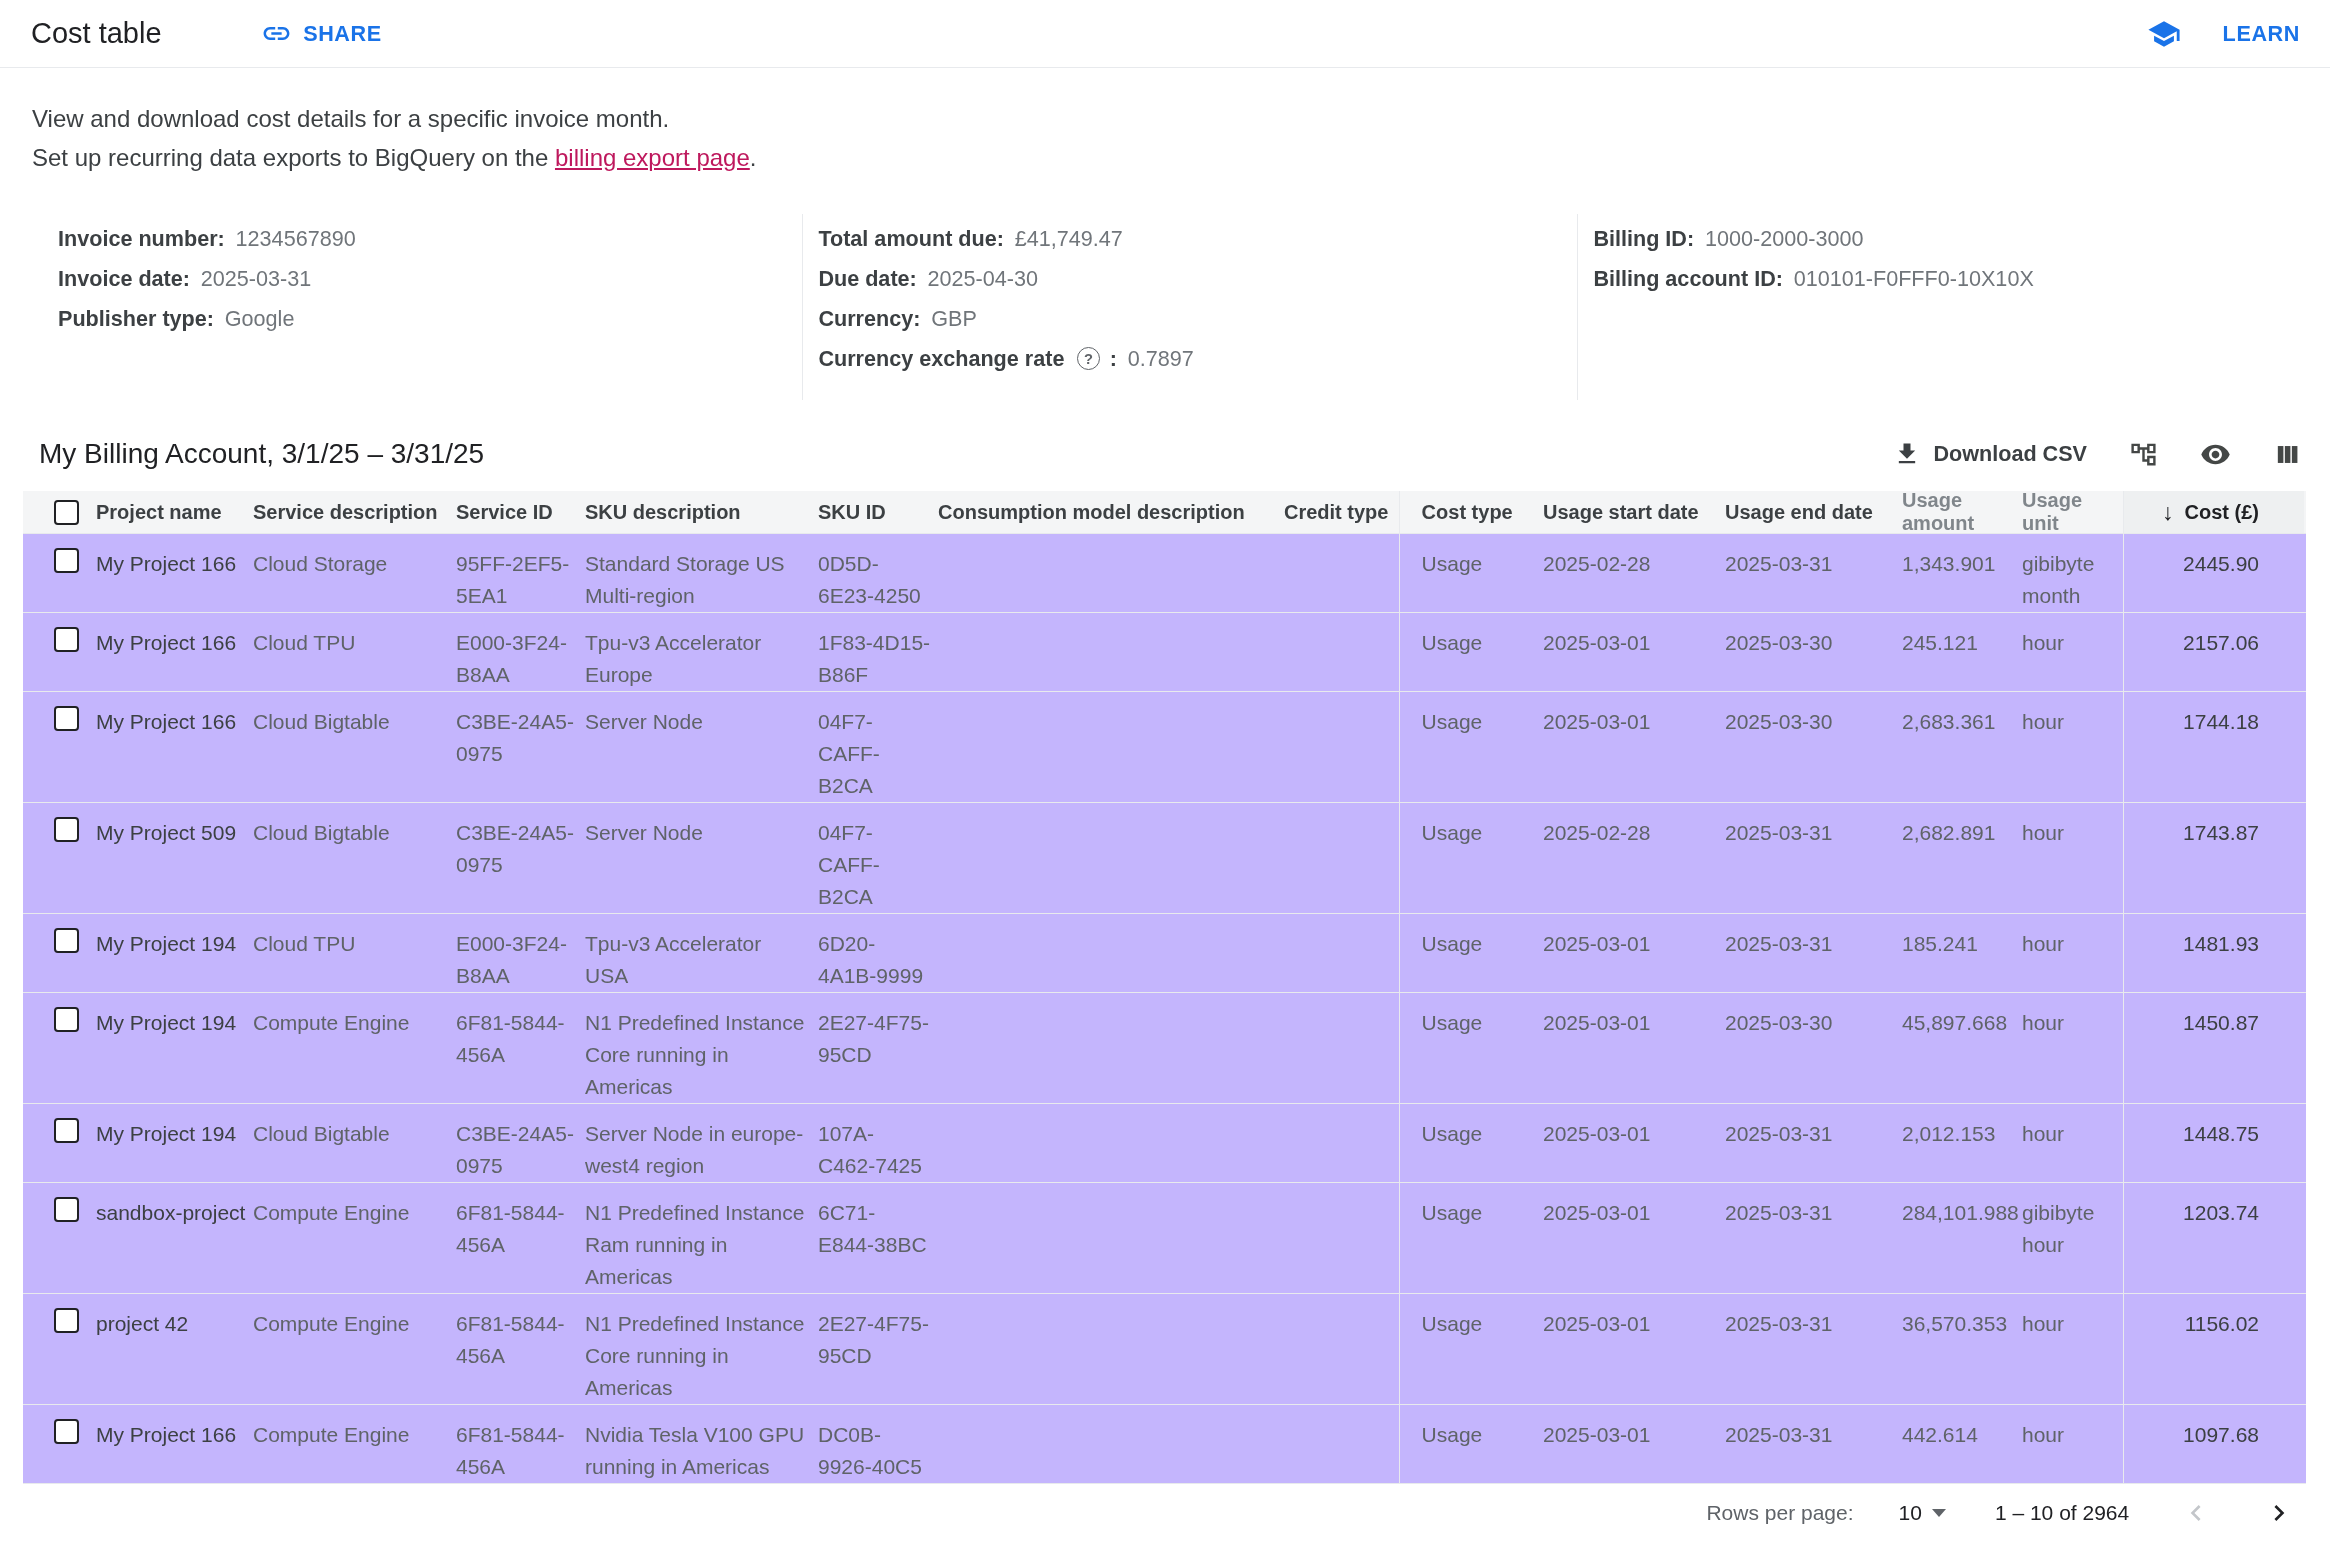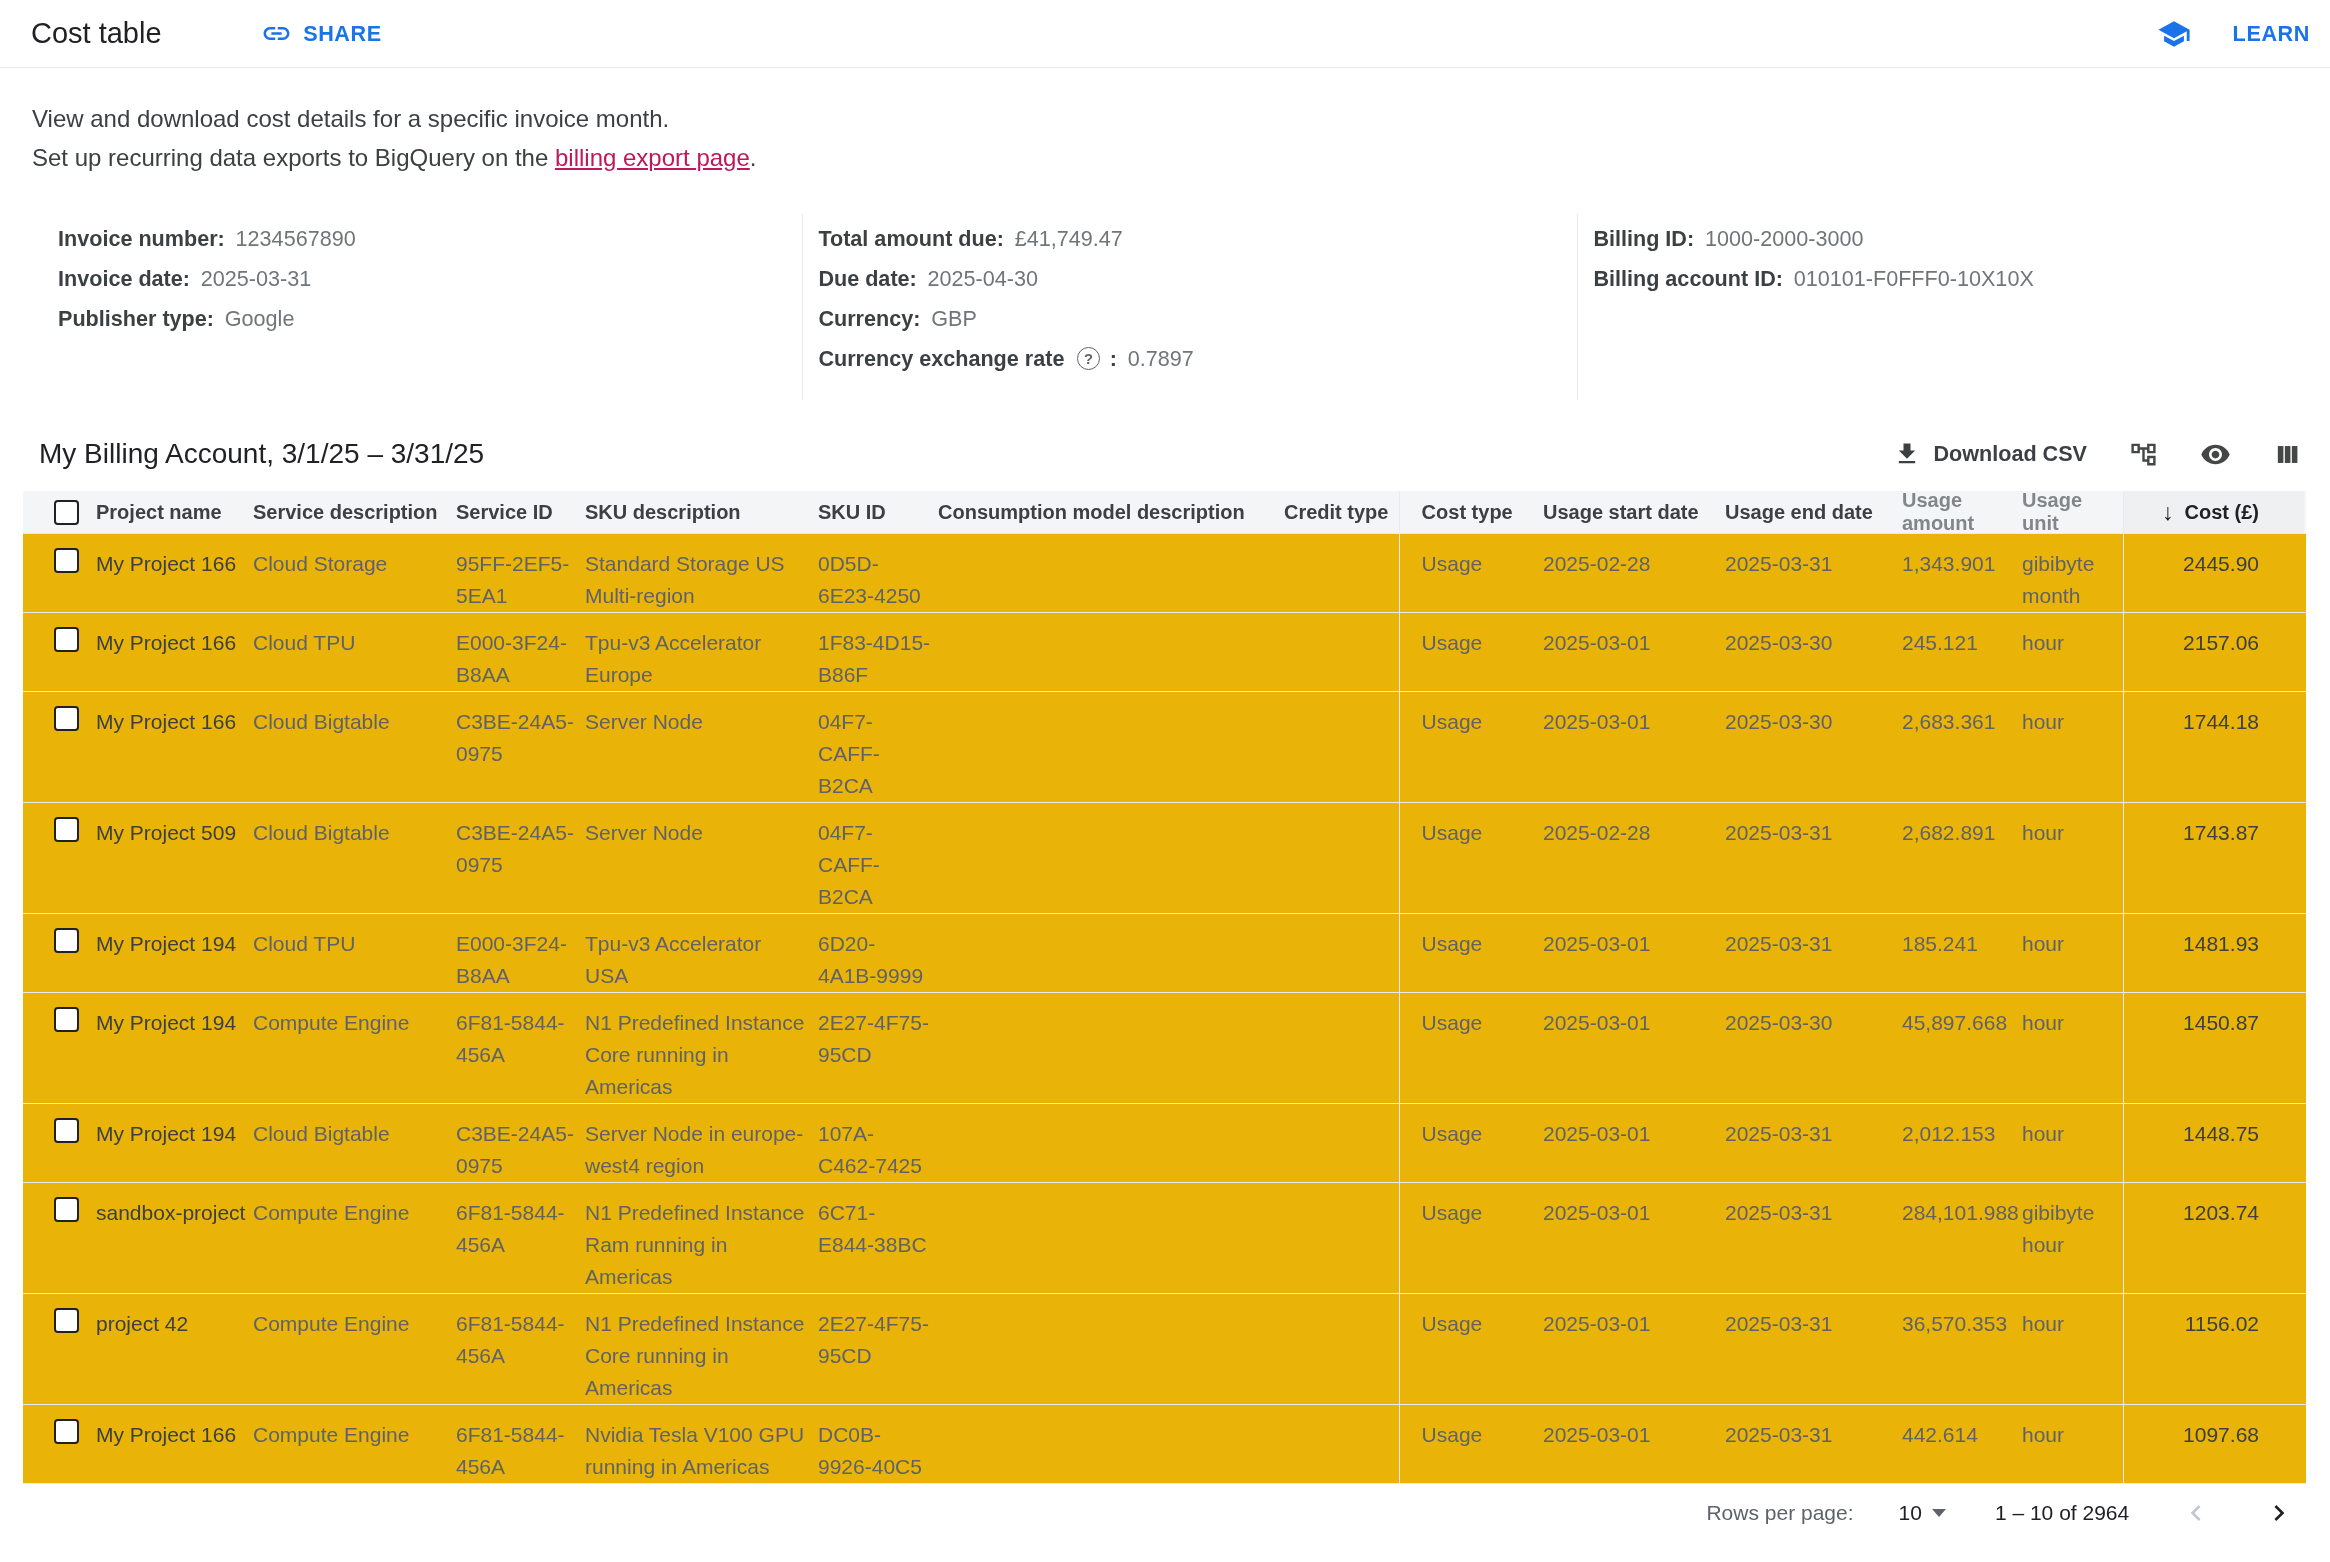--- a/index.html
+++ b/index.html
@@ -1,20 +1,20 @@
 <!DOCTYPE html>
 <html style="font-size:12.3px"><head>
 <meta charset="utf-8">
 <style>
   html,body{margin:0;padding:0;background:#fff;}
   body{width:2330px;min-height:1562px;font-family:"Liberation Sans",sans-serif;color:#202124;}
   svg{display:block;}
 
   
-  .app-bar{height:68px;display:flex;align-items:center;padding:0 20px 0 31px;border-bottom:1.5px solid #e8eaed;box-sizing:border-box;}
+  .app-bar{height:68px;display:flex;align-items:center;padding:0 30px 0 31px;border-bottom:1.5px solid #e8eaed;box-sizing:border-box;}
   .app-title{font-size:29px;color:#202124;}
   .bar-btn{display:flex;align-items:center;gap:11.6px;color:#1a73e8;font-size:21.6px;font-weight:bold;letter-spacing:0.6px;cursor:pointer;}
   .share-btn{margin-left:99px;}
   .learn-btn{margin-left:auto;gap:42px;}
 
   
   .intro{margin:31px 0 0 32px;font-size:24px;line-height:39px;color:#3c4043;}
   .intro a{color:#be185d;text-decoration:underline;cursor:pointer;}
 
   
@@ -37,21 +37,21 @@
   .toolbar{margin-left:auto;display:flex;align-items:center;gap:42px;}
   .download-btn{display:flex;align-items:center;gap:12.3px;font-size:21.6px;font-weight:bold;color:#3c4043;cursor:pointer;}
   .tool-icon{color:#444746;cursor:pointer;}
 
   
   .billing-table{margin:17px 23px 0 23px;width:2283px;font-size:21px;}
   .thead{display:flex;height:42px;background:#f4f5f6;border-bottom:1.5px solid #e8eaed;
     font-weight:bold;font-size:20px;color:#3c4043;}
   .thead .cell{display:flex;align-items:center;height:100%;}
   .cell{box-sizing:border-box;flex:0 0 auto;}
-  .trow{display:flex;min-height:76px;border-bottom:1.5px solid #e8eaed;color:#5f6368;background:#eab308;}
+  .trow{display:flex;min-height:76px;border-bottom:1.5px solid #e8eaed;color:#5f6368;background:#c4b5fd;}
   .trow .cell{padding-top:14px;line-height:32px;}
   .col-select{width:73px;padding-left:31px;}
   .col-project{width:157px;padding-right:6.2px;}
   .col-service{width:203px;padding-right:10.8px;}
   .col-service_id{width:129px;padding-right:10.8px;}
   .col-sku_desc{width:233px;padding-right:9.3px;}
   .col-sku_id{width:120px;padding-right:7.7px;}
   .col-consumption{width:346px;}
   .col-credit{width:115px;}
   .col-cost_type{width:144px;padding-left:21.6px;border-left:1.5px solid #e8eaed;}

